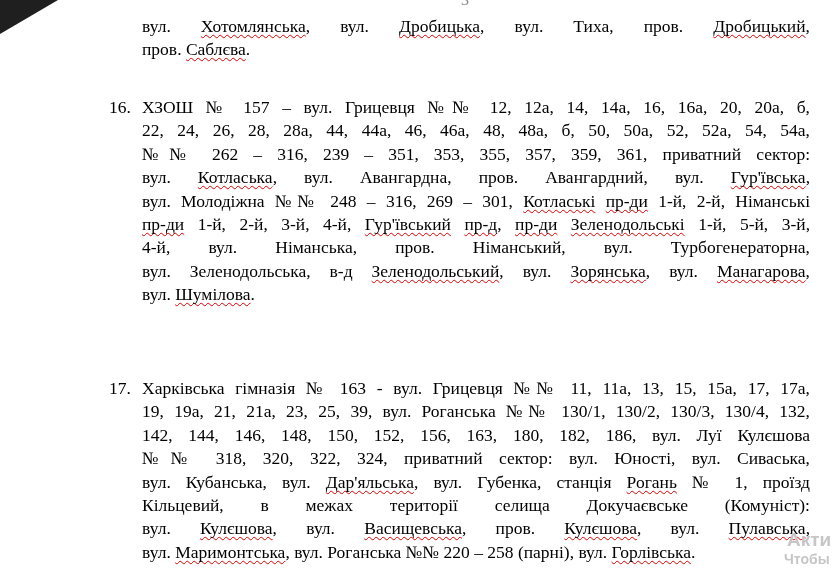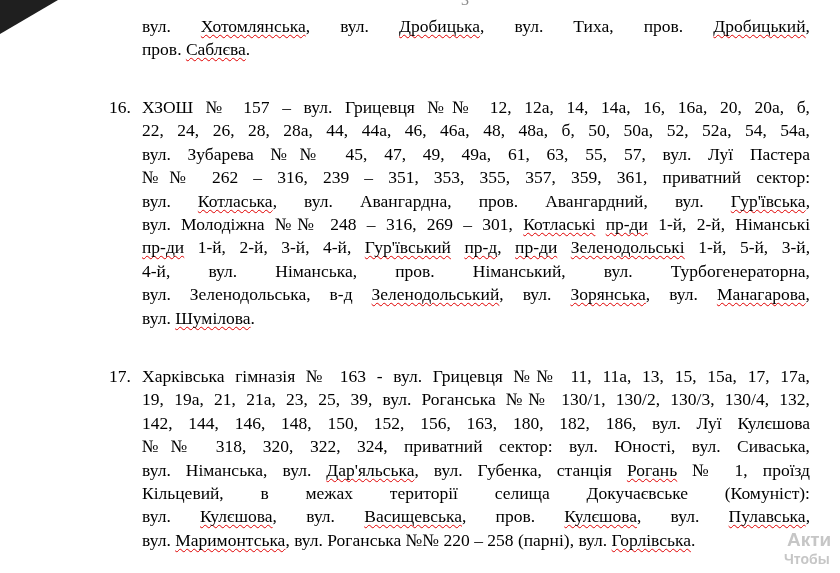--- a/index.html
+++ b/index.html
@@ -79,36 +79,35 @@
   <div class="pagenum">3</div>
   <div class="doc">
       <div class="para" style="top: 15px;">
         <div class="line"><span class="">вул. </span><span class="sp">Хотомлянська</span><span class="">, вул. </span><span class="sp">Дробицька</span><span class="">, вул. Тиха, пров. </span><span class="sp">Дробицький</span><span class="">,</span></div>
         <div class="line last"><span class="">пров. </span><span class="sp">Саблєва</span><span class="">.</span></div>
       </div>
       <div class="para" style="top: 76px; margin-top: 20px;">
         <span class="num">16.</span>
         <div class="line"><span class="">ХЗОШ № 157 – вул. Грицевця №№ 12, 12а, 14, 14а, 16, 16а, 20, 20а, б,</span></div>
         <div class="line"><span class="">22, 24, 26, 28, 28а, 44, 44а, 46, 46а, 48, 48а, б, 50, 50а, 52, 52а, 54, 54а,</span></div>
-        <div class="line"><span class="">вул. Зубарева №№ 45, 47, 49, 49а, 61, 63, 55, 57, вул. Луї Пастера</span></div>
         <div class="line"><span class="">№№ 262 – 316, 239 – 351, 353, 355, 357, 359, 361, приватний сектор:</span></div>
         <div class="line"><span class="">вул. </span><span class="sp">Котласька</span><span class="">, вул. Авангардна, пров. Авангардний, вул. </span><span class="sp">Гур'ївська</span><span class="">,</span></div>
         <div class="line"><span class="">вул. Молодіжна №№ 248 – 316, 269 – 301, </span><span class="sp">Котлаські</span><span class=""> </span><span class="sp">пр-ди</span><span class=""> 1-й, 2-й, Німанські</span></div>
         <div class="line"><span class="sp">пр-ди</span><span class=""> 1-й, 2-й, 3-й, 4-й, </span><span class="sp">Гур'ївський</span><span class=""> </span><span class="sp">пр-д</span><span class="">, </span><span class="sp">пр-ди</span><span class=""> </span><span class="sp">Зеленодольські</span><span class=""> 1-й, 5-й, 3-й,</span></div>
         <div class="line"><span class="">4-й, вул. Німанська, пров. Німанський, вул. Турбогенераторна,</span></div>
         <div class="line"><span class="">вул. Зеленодольська, в-д </span><span class="sp">Зеленодольський</span><span class="">, вул. </span><span class="sp">Зорянська</span><span class="">, вул. </span><span class="sp">Манагарова</span><span class="">,</span></div>
         <div class="line last"><span class="">вул. </span><span class="sp">Шумілова</span><span class="">.</span></div>
       </div>
-      <div class="para" style="top: 365px;">
+      <div class="para" style="top: 377px;">
         <span class="num">17.</span>
         <div class="line"><span class="">Харківська гімназія № 163 - вул. Грицевця №№ 11, 11а, 13, 15, 15а, 17, 17а,</span></div>
         <div class="line"><span class="">19, 19а, 21, 21а, 23, 25, 39, вул. Роганська №№ 130/1, 130/2, 130/3, 130/4, 132,</span></div>
         <div class="line"><span class="">142, 144, 146, 148, 150, 152, 156, 163, 180, 182, 186, вул. Луї Кулєшова</span></div>
         <div class="line"><span class="">№№ 318, 320, 322, 324, приватний сектор: вул. Юності, вул. Сиваська,</span></div>
-        <div class="line"><span class="">вул. Німанська, вул. </span><span class="sp">Дар'яльська</span><span class="">, вул. Губенка, станція </span><span class="sp">Рогань</span><span class=""> № 1, проїзд</span></div>
+        <div class="line"><span class="">вул. Кубанська, вул. </span><span class="sp">Дар'яльська</span><span class="">, вул. Губенка, станція </span><span class="sp">Рогань</span><span class=""> № 1, проїзд</span></div>
         <div class="line"><span class="">Кільцевий, в межах території селища Докучаєвське (Комуніст):</span></div>
         <div class="line"><span class="">вул. </span><span class="sp">Кулєшова</span><span class="">, вул. </span><span class="sp">Васищевська</span><span class="">, пров. </span><span class="sp">Кулєшова</span><span class="">, вул. </span><span class="sp">Пулавська</span><span class="">,</span></div>
         <div class="line last"><span class="">вул. </span><span class="sp">Маримонтська</span><span class="">, вул. Роганська  №№ 220 – 258 (парні), вул. </span><span class="sp">Горлівська</span><span class="">.</span></div>
       </div>
     </div>
   <div class="wm wm1">Акти</div>
   <div class="wm wm2">Чтобы</div>
 </div>
 
 </body></html>

